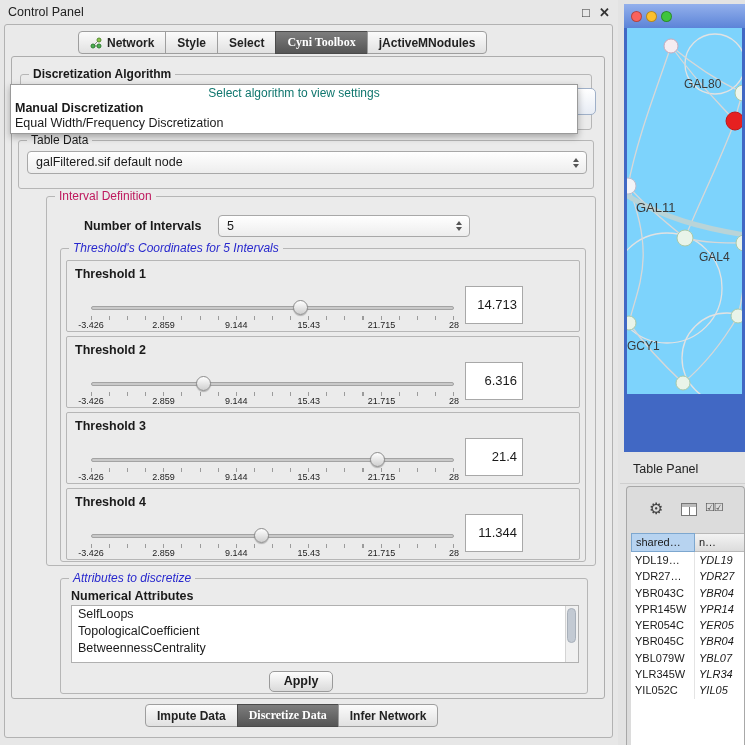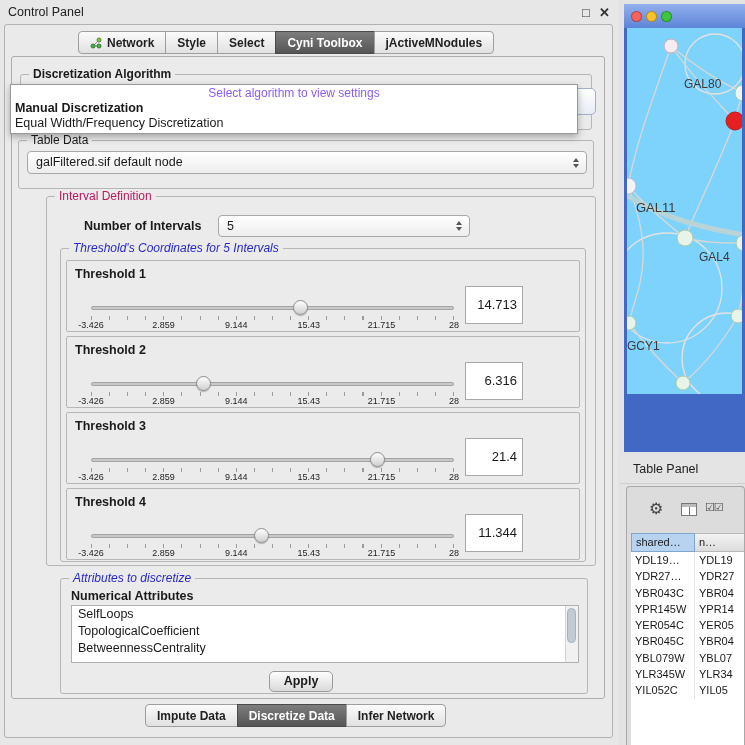--- a/index.html
+++ b/index.html
@@ -17,21 +17,21 @@
   .winbtn { top:5px; font-size:13px; color:#333; cursor:default; }
   .cp-frame { left:4px; top:24px; width:609px; height:714px; border:1px solid #b2b2b2; border-radius:3px; background:#eaeaea; }
 
   .top-tabs { left:78px; top:31px; display:flex;align-items:flex-end; }
   .tab { height:23px; padding:0 11px; display:flex; align-items:center; gap:5px;
          border:1px solid #9e9e9e; background:linear-gradient(#fbfbfb,#e1e1e1);
          font-weight:bold; font-size:12px; color:#222; }
   .tab + .tab { margin-left:-1px; }
   .tab.first { border-radius:4px 0 0 4px; }
   .tab.last  { border-radius:0 4px 4px 0; }
-  .tab.sel { background:linear-gradient(#7d7d7d,#555555); color:#fff; border-color:#4a4a4a; }
+  .tab.sel { background:linear-gradient(#7d7d7d,#555555); color:#fff; border-color:#4a4a4a;font-family:Liberation Serif, serif; }
 
   .cyni-pane { left:11px; top:56px; width:594px; height:643px; border:1px solid #adadad; border-radius:3px; background:#ebebeb; }
 
   .group { position:absolute; border:1px solid #b6b6b6; border-radius:3px; }
   .gtitle { position:absolute; top:-8px; left:8px; background:#ebebeb; padding:0 4px; font-size:12px; white-space:nowrap; }
   .gtitle.bold { font-weight:bold; }
   .gtitle.green { color:#be185d; }
   .gtitle.blue { color:#2727cd;font-style:italic; }
 
   .combo { border:1px solid #a8a8a8; border-radius:4px; background:linear-gradient(#ffffff,#ededed);
@@ -39,21 +39,21 @@
   .stepper { position:absolute; right:4px; top:50%; margin-top:-8px; width:13px; height:16px;
              display:flex; flex-direction:column; align-items:center; justify-content:center; gap:2px; }
   .tri-up { width:0;height:0;border-left:3.5px solid transparent;border-right:3.5px solid transparent;border-bottom:4.5px solid #555; }
   .tri-dn { width:0;height:0;border-left:3.5px solid transparent;border-right:3.5px solid transparent;border-top:4.5px solid #555; }
 
   .combo-frag { left:570px; top:88px; width:26px; height:27px; border:1px solid #9fb0c8; border-radius:5px;
                 background:linear-gradient(#ffffff,#e7ecf4); z-index:2; }
 
   .popup { left:10px; top:84px; width:568px; height:50px; background:#fff; border:1px solid #9a9a9a;
            box-shadow:0 3px 7px rgba(0,0,0,.3); z-index:5; }
-  .popup-hint { color:#8b5cf6; text-align:center; padding-top:1px; font-size:12px; }
+  .popup-hint { color:#0f766e; text-align:center; padding-top:1px; font-size:12px; }
   .popup-opt { padding:1px 0 0 4px; font-size:12.5px; }
   .popup-opt.sel { font-weight:bold; }
 
   .th-panel { position:absolute; left:66px; width:514px; height:72px; border:1px solid #b6b6b6; border-radius:2px; background:#ebebeb; }
   .th-label { position:absolute; left:8px; top:6px; font-weight:bold; font-size:12.5px;text-align:right; }
   .slider { position:absolute; left:24px; top:36px; width:363px; height:34px; }
   .track { position:absolute; left:0; top:9px; width:100%; height:4px; background:#c9c9c9; border:1px solid #a3a3a3; border-radius:2px; }
   .thumb { position:absolute; top:3px; width:15px; height:15px; margin-left:-7.5px; border-radius:50%;
            background:linear-gradient(#fefefe,#cfcfcf); border:1px solid #8d8d8d; box-shadow:0 1px 1px rgba(0,0,0,.25); }
   .ticks { position:absolute; left:0; top:19px; width:100%; height:4px;
@@ -99,21 +99,21 @@
   .colicon::after { content:""; position:absolute; left:0; top:0; width:100%; height:3px; background:#bbb; }
   .checks { position:absolute; left:78px; top:14px; font-size:11px; letter-spacing:-1px; color:#444; }
   .tw-table { position:absolute; left:4px; top:46px; width:115px; bottom:0; background:#fff; font-size:11px; }
   .tp-hrow { display:flex; height:19px; }
   .tp-hcell { line-height:17px; padding-left:4px; overflow:hidden; white-space:nowrap; }
   .tp-hcell.sel { width:64px; background:#b7d3f0; border:1px solid #7da7cf; }
   .tp-hcell.plain { flex:1; background:linear-gradient(#f3f3f3,#dcdcdc); border:1px solid #b8b8b8; border-left:none; }
   .tp-row { display:flex; height:16.3px; line-height:16px; }
   .tp-cell { overflow:hidden; white-space:nowrap; padding-left:4px; }
   .tp-cell.c1 { width:64px; border-right:1px solid #e4e4e4; }
-  .tp-cell.c2 { flex:1; }
+  .tp-cell.c2 { flex:1;font-style:italic; }
 </style>
 </head>
 <body>
 
 <div class="stage">
 
   <div class="abs cp-bg"></div>
   <span class="abs cp-title">Control Panel</span>
   <span class="abs winbtn" style="left:582px;">□</span>
   <span class="abs winbtn" style="left:599px; font-weight:bold;">✕</span>

